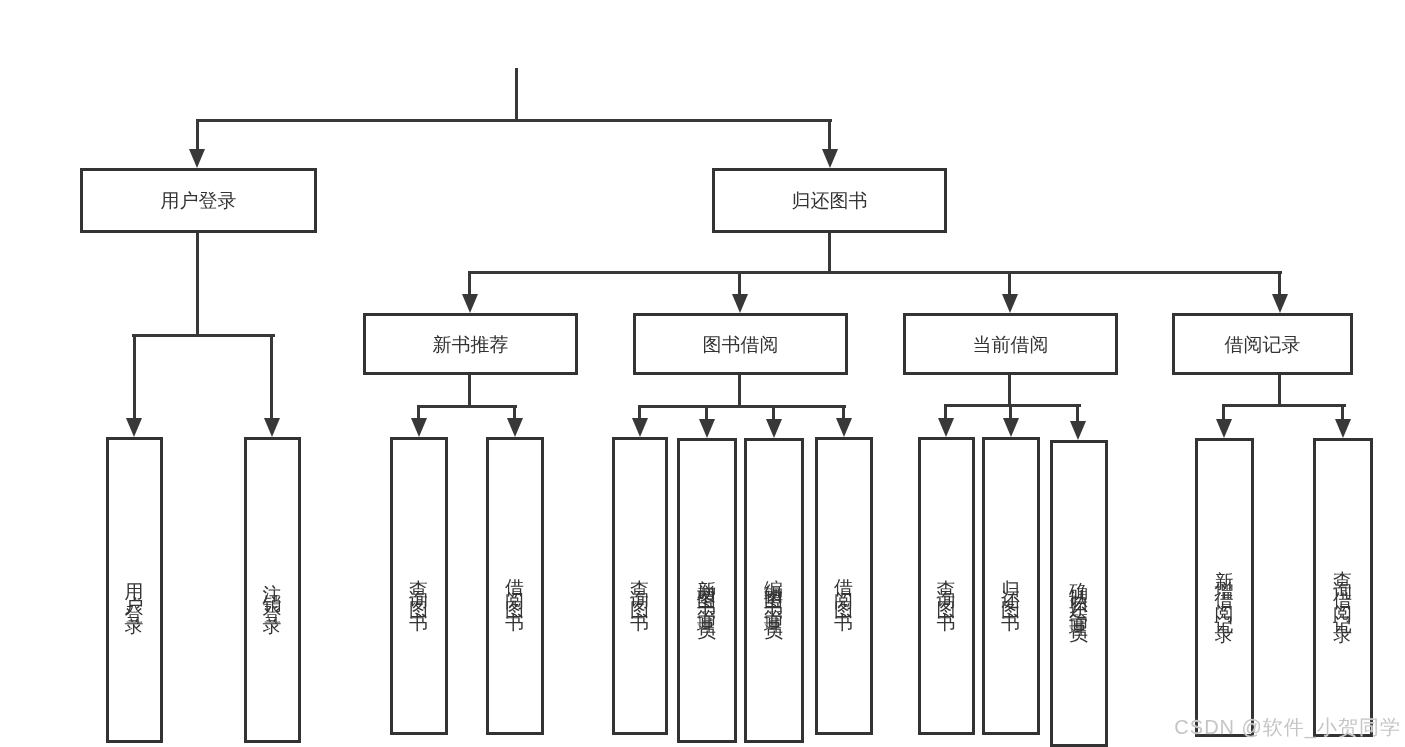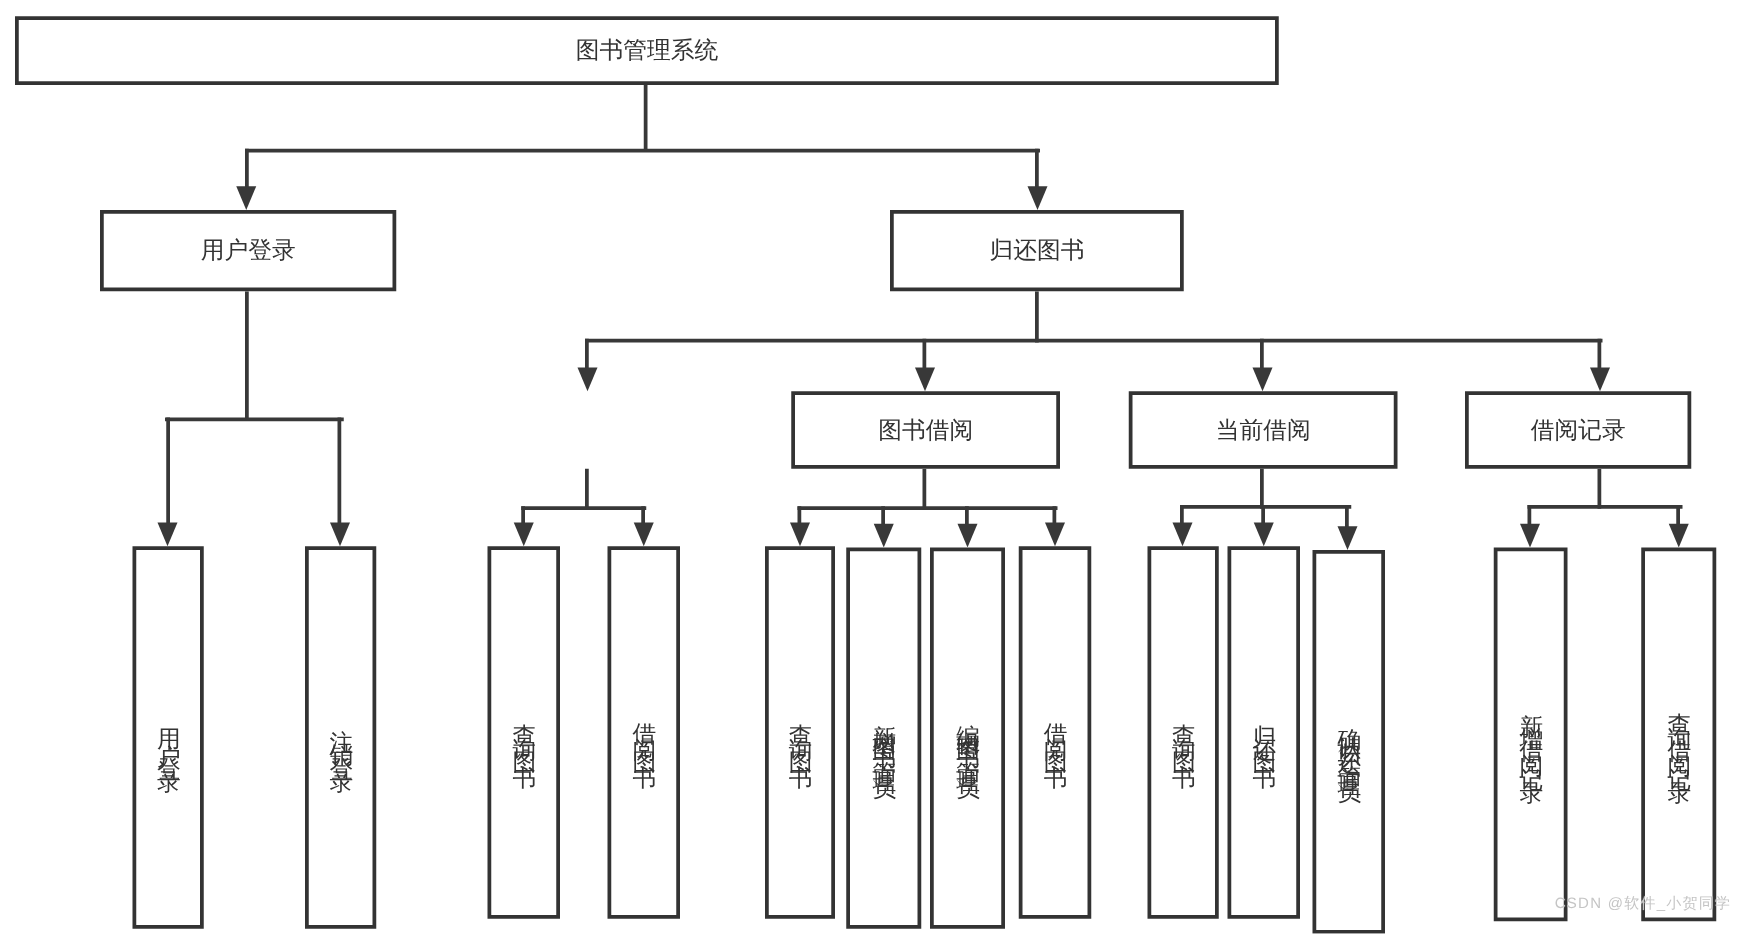--- a/index.html
+++ b/index.html
@@ -37,45 +37,45 @@
     position: absolute;
     width: 0; height: 0;
     border-left: 8px solid transparent;
     border-right: 8px solid transparent;
     border-top: 19px solid #383838;
     z-index: 1;
   }
   .wm {
     position: absolute;
     top: 714px;
-    right: 20px;
-    font-size: 12px;
+    right: 4px;
+    font-size: 20px;
     color: #c5c5c5;
     letter-spacing: 1px;
     z-index: 5;
     text-shadow: 0 0 1px #ffffff;
   }
 </style>
 </head>
 <body>
 
 <div class="canvas">
 
-  <div class="box" style="left:12px; top:13px; width:1011px; height:55px;">
-    <span>图书管理系统</span>
-  </div>
 
   <div class="box" style="left:80px; top:168px; width:237px; height:65px;">
     <span>用户登录</span>
   </div>
 
   <div class="box" style="left:712px; top:168px; width:235px; height:65px;">
     <span>归还图书</span>
   </div>
 
+  <div class="box" style="left:363px; top:313px; width:215px; height:62px;">
+    <span>新书推荐</span>
+  </div>
 
   <div class="box" style="left:903px; top:313px; width:215px; height:62px;">
     <span>当前借阅</span>
   </div>
 
   <div class="box" style="left:633px; top:313px; width:215px; height:62px;">
     <span>图书借阅</span>
   </div>
 
   <div class="box" style="left:1172px; top:313px; width:181px; height:62px;">

